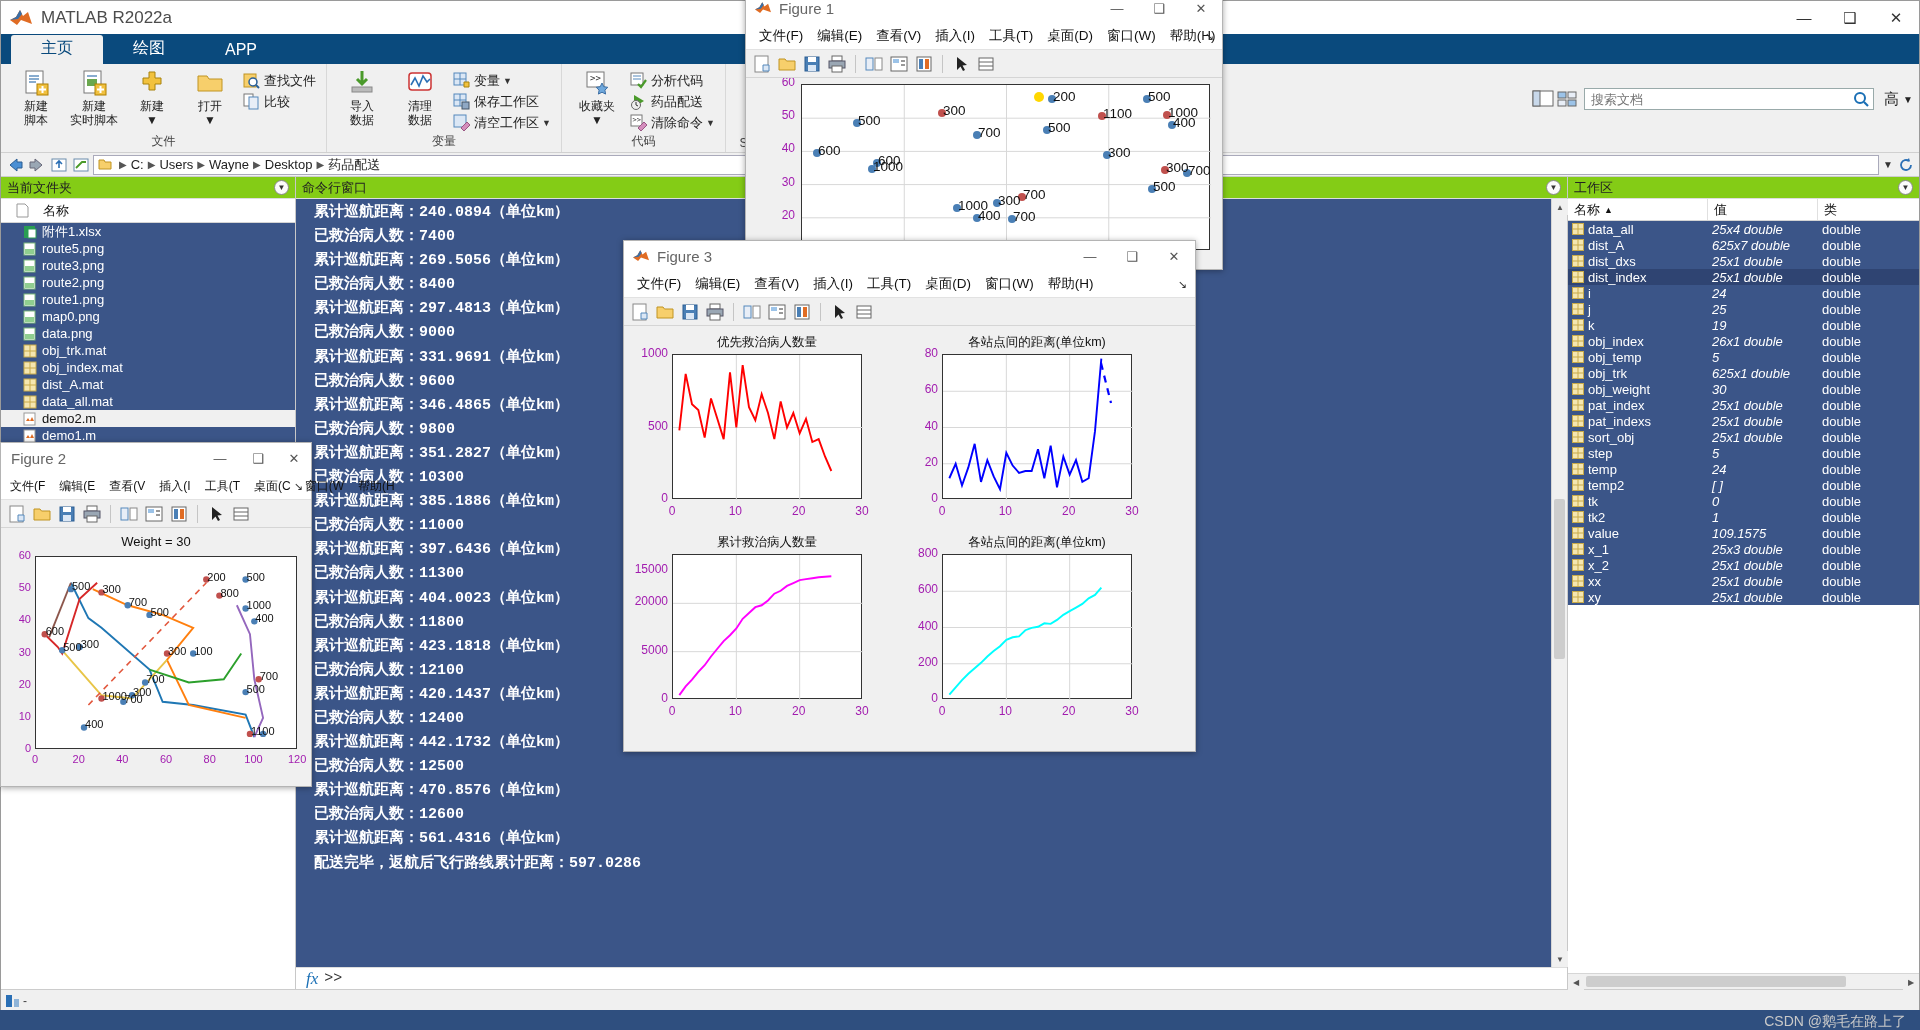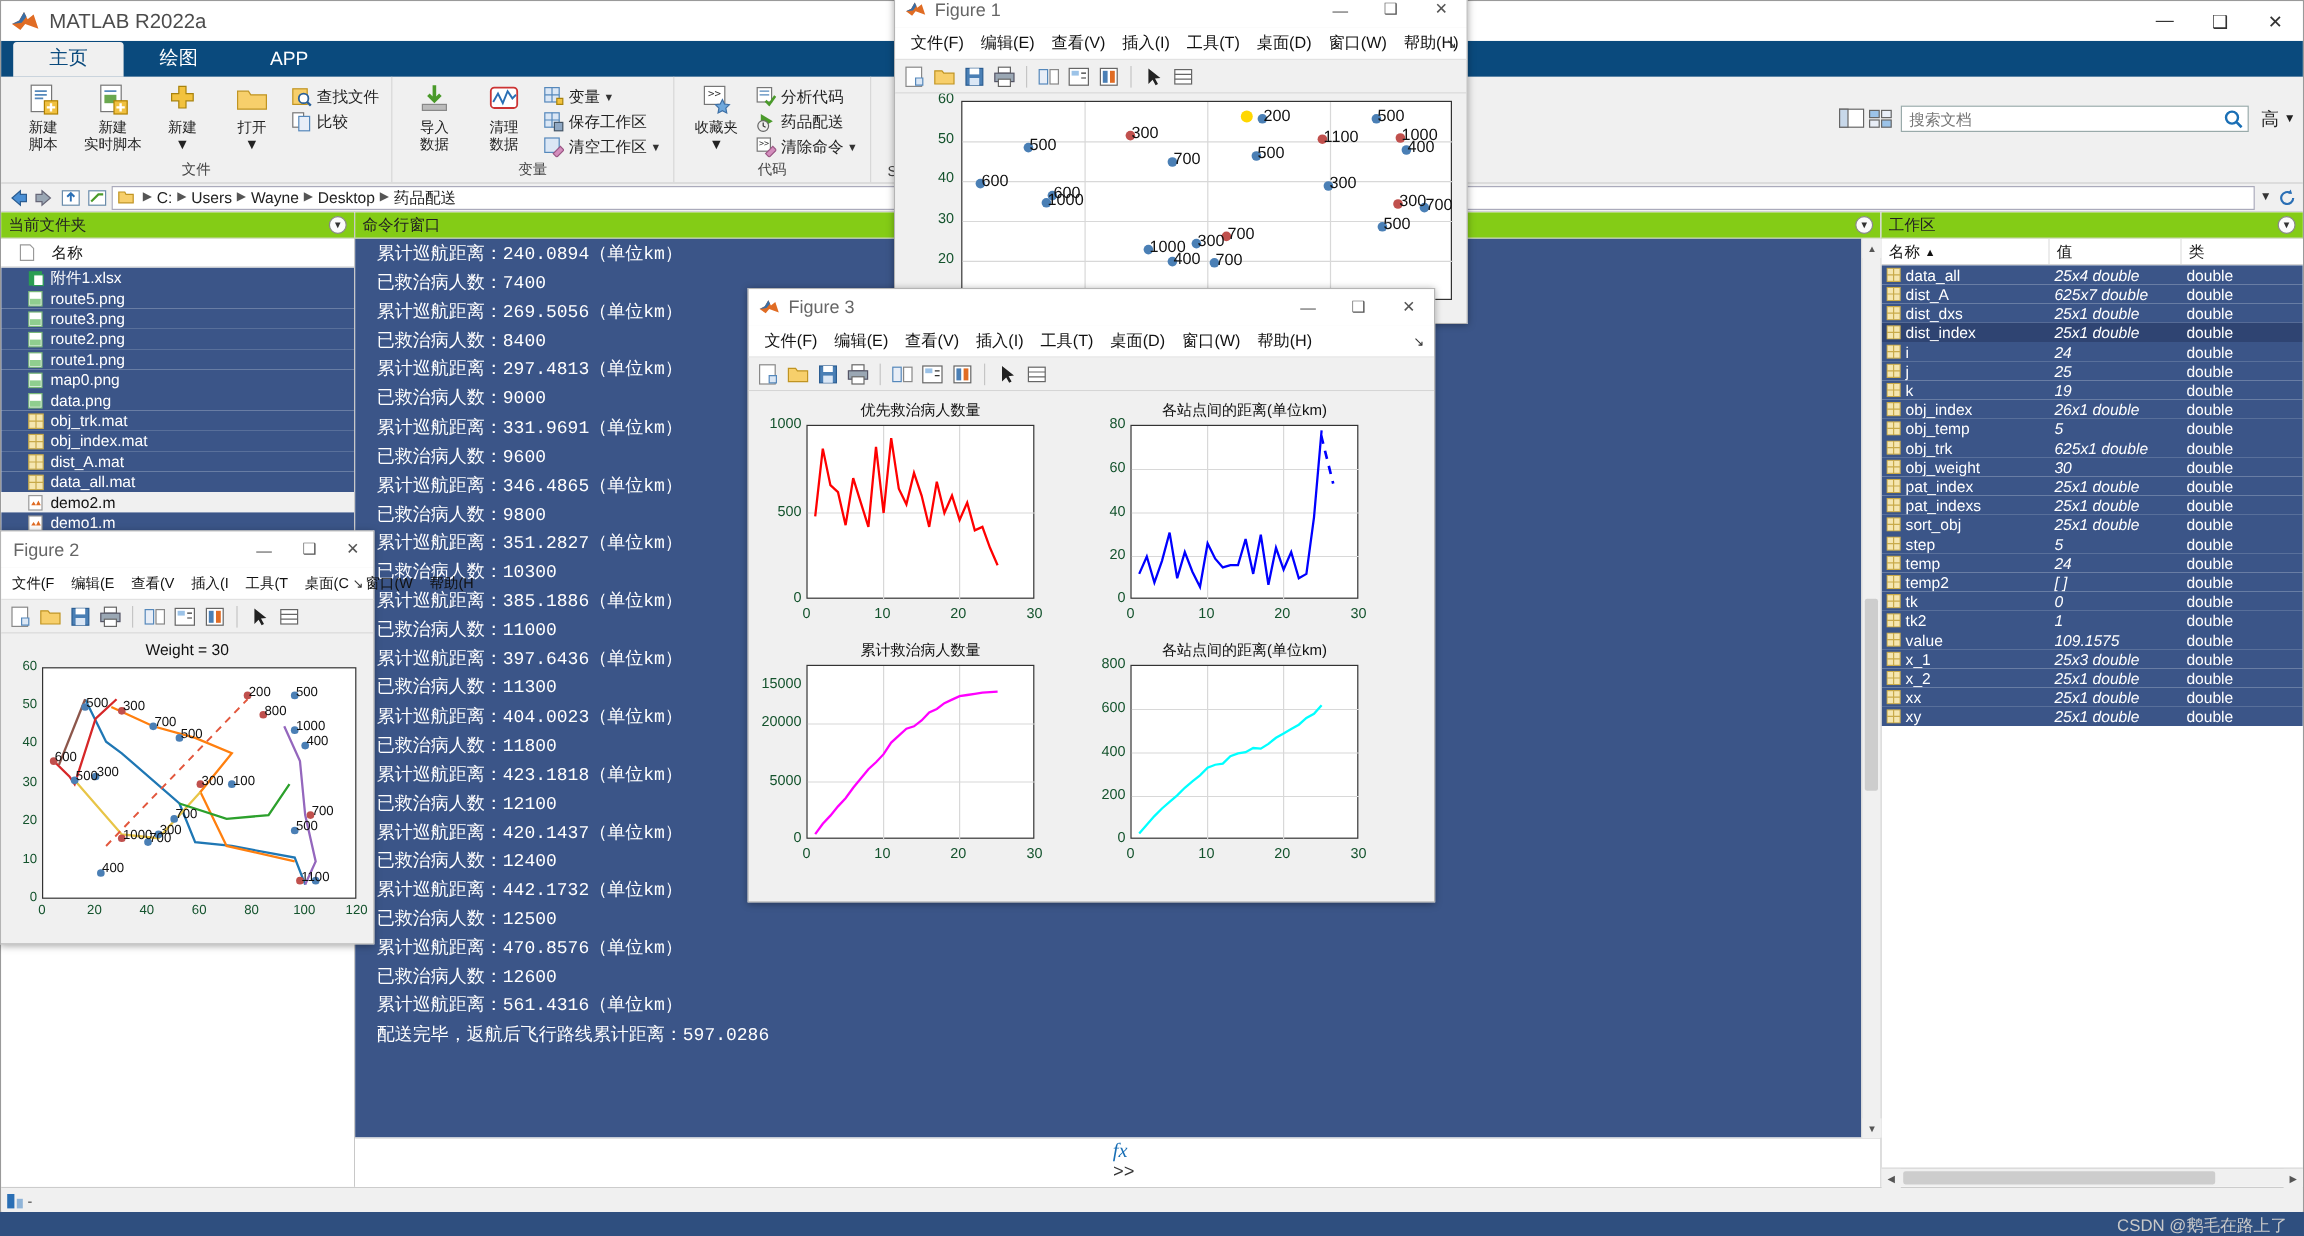--- a/index.html
+++ b/index.html
@@ -76,24 +76,24 @@
   .file-row { height:17px; display:flex; align-items:center; font-size:13px; padding-left:22px;
               background:#3b5588; color:#fff; }
   .file-row.sel { background:#f0f0f0; color:#111; }
   .file-row .fico { width:14px; height:14px; margin-right:5px; flex:0 0 14px; }
 
   
   #center-pane { flex:1; display:flex; flex-direction:column; background:#fff; }
   .cmd-area { flex:1; background:#3b5588; color:#fff;
               font-family:"Liberation Mono","DejaVu Sans Mono",monospace;
               font-size:15px; padding:2px 0 0 18px; overflow:hidden; line-height:24.1px; }
-  .cmd-line { white-space:nowrap; }
-  .cmd-prompt-row { height:41px; background:#fff; display:flex; align-items:center; padding-left:10px;
+  .cmd-line { white-space:nowrap;font-weight:bold; }
+  .cmd-prompt-row { height:22px; background:#fff; display:flex; align-items:center; padding-left:10px;
                     border-top:1px solid #ddd;
-                    font-family:"Liberation Mono","DejaVu Sans Mono",monospace; font-size:15px; color:#333;flex-direction:column;}
+                    font-family:"Liberation Mono","DejaVu Sans Mono",monospace; font-size:15px; color:#333;}
   .fx { color:#1a6fb5; font-style:italic; font-size:17px; margin-right:6px; font-family:"Liberation Serif",serif;}
 
   
   #right-pane { width:352px; background:#fff; border-left:1px solid #c8c8c8; display:flex; flex-direction:column; }
   .ws-cols { height:22px; display:flex; font-size:13px; border-bottom:1px solid #d4d4d4; background:#fff;}
   .ws-cols div { padding-left:6px; color:#111; display:flex; align-items:center;}
   .wsc-name { width:140px; border-right:1px solid #e0e0e0;}
   .wsc-val  { width:110px; border-right:1px solid #e0e0e0;}
   .wsc-cls  { flex:1; }
   .ws-row { height:16px; display:flex; font-size:13px; color:#fff; background:#3b5588; align-items:center;}
@@ -127,21 +127,21 @@
   .fig-menu span.mi { padding:0 7px; white-space:nowrap;}
   .fig-menu .expander { position:absolute; right:8px; font-size:11px; color:#333;}
   .fig-tools { height:28px; background:#f0f0f0; display:flex; align-items:center; padding-left:5px;
                border-bottom:1px solid #d5d5d5; gap:3px;}
   .tbtn { width:22px; height:22px; display:flex; align-items:center; justify-content:center;}
   .tsep { width:1px; height:18px; background:#c5c5c5; margin:0 4px;}
   .fig-canvas { flex:1; background:#f0f0f0; position:relative; overflow:hidden;}
 
   .axes-box { position:absolute; background:#fff; border:1px solid #333; }
   .axtitle { position:absolute; font-size:12.5px; color:#111; text-align:center; white-space:nowrap;}
-  .ticklab { position:absolute; font-size:12px; color:#14532d; white-space:nowrap;}
+  .ticklab { position:absolute; font-size:12px; color:#a21caf; white-space:nowrap;}
   .ticklab.y { text-align:right; }
   .ptlabel { position:absolute; font-size:13.5px; color:#111; white-space:nowrap;}
 
   .watermark { position:absolute; right:14px; bottom:-1px; font-size:14px; color:#c9c9c9;}
   .taskstrip { position:absolute; left:0; bottom:0; width:1920px; height:20px; background:#2f4f7f;}
 </style>
 </head>
 <body>
 
 <div id="desktop"></div>

